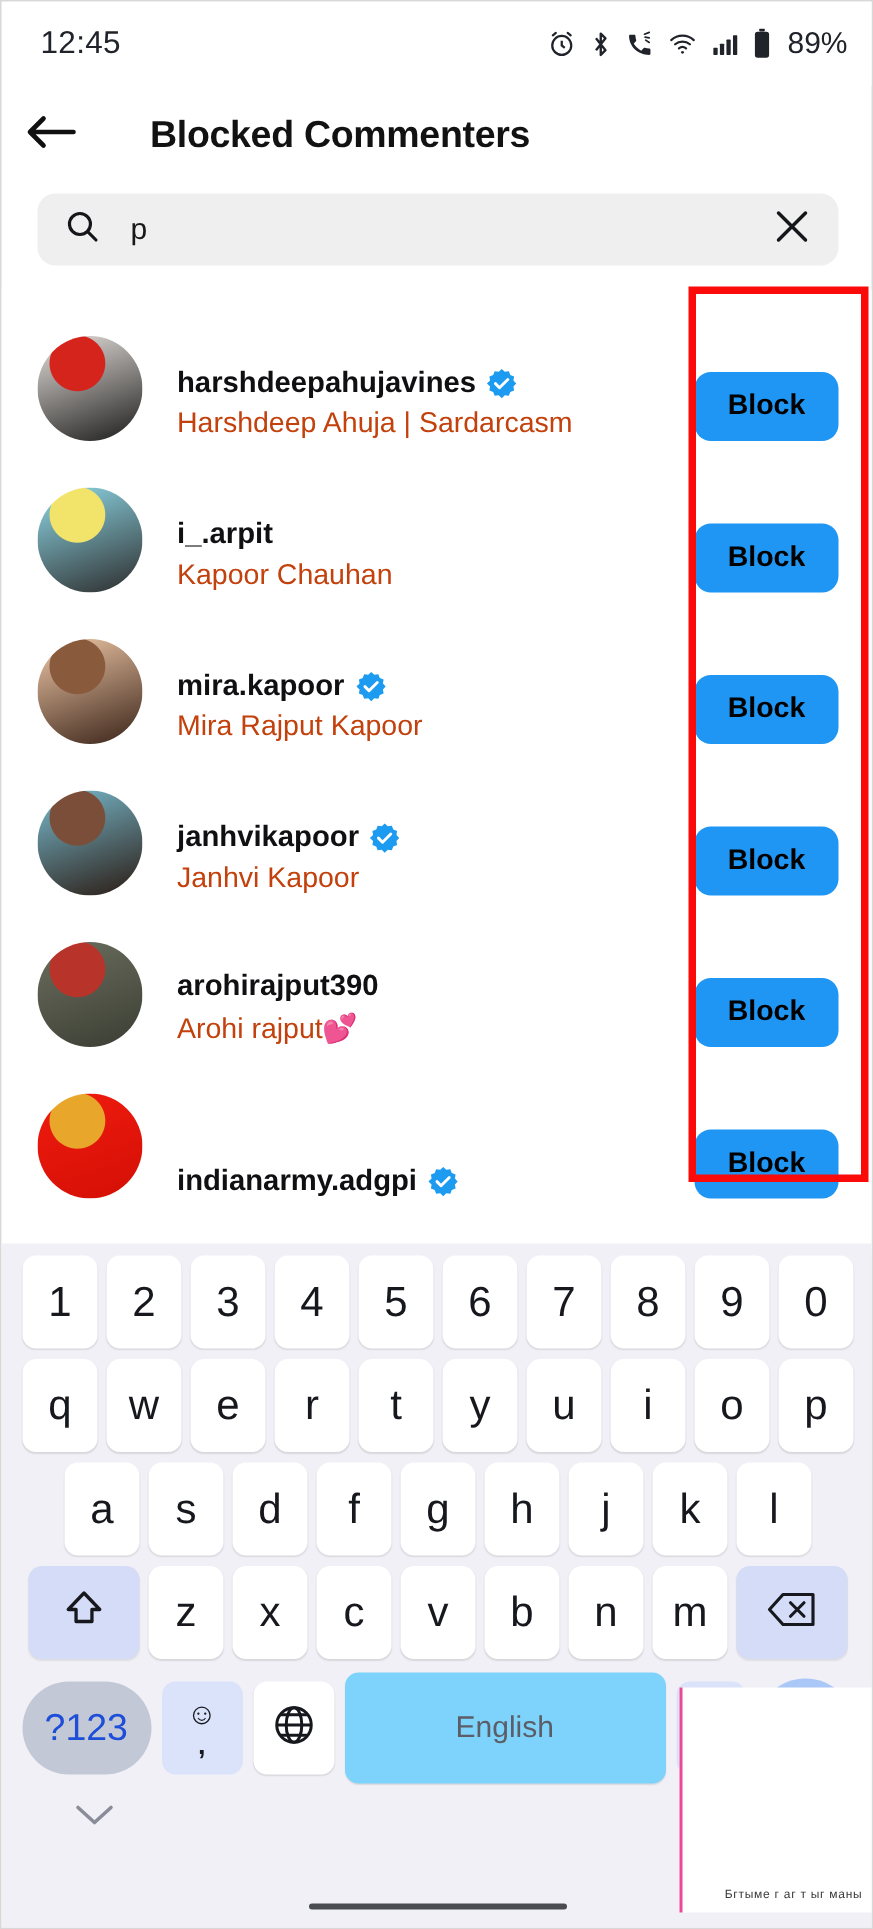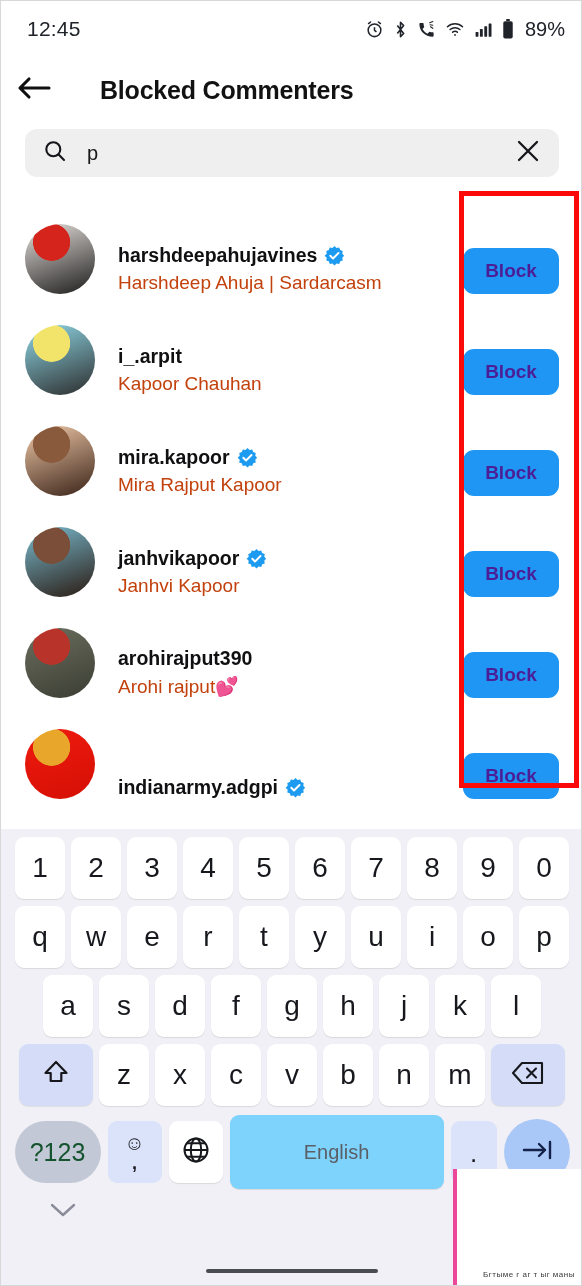--- a/index.html
+++ b/index.html
@@ -103,21 +103,21 @@
   }
   .fullname {
     font-size: 19px; color: #c2410c;
     margin-top: 5px;
     white-space: nowrap;
   }
   .verified-badge { display: flex; }
   .block-btn {
     width: 96px; height: 46px;
     background: #1f96f3;
-    color: #4c1d95;
+    color: #000000;
     border: none;
     border-radius: 11px;
     font-size: 19px; font-weight: bold;
     font-family: "Liberation Sans", sans-serif;
     cursor: pointer;
     flex: 0 0 96px;
     margin-left: auto;
   }
 
   
@@ -169,21 +169,21 @@
     box-shadow: 0 1px 1px rgba(0,0,0,0.08);
   }
   #row-bottom {
     gap: 7px; margin-top: 9px;
   }
   #key-symbols {
     width: 86px; height: 62px;
     background: #c3c8d6;
     border-radius: 31px;
     display: flex; align-items: center; justify-content: center;
-    font-size: 25px; color: #14532d; cursor: pointer;
+    font-size: 25px; color: #1d4ed8; cursor: pointer;
   }
   #key-emoji {
     width: 54px; height: 62px;
     background: #dbe3fa;
     border-radius: 9px;
     display: flex; flex-direction: column;
     align-items: center; justify-content: center;
     cursor: pointer; gap: 1px;
   }
   .emoji-glyph { font-size: 20px; line-height: 1; color:#16181d;}
@@ -230,24 +230,24 @@
     cursor: pointer;
   }
   #home-indicator {
     position: absolute; left: 50%; bottom: 14px;
     transform: translateX(-50%);
     width: 172px; height: 4px;
     background: #4a4c52;
     border-radius: 3px;
   }
   #overlay-artifact {
-    position: absolute; right: 0; bottom: 0;
-    width: 130px; height: 118px;
-    background: #ffffff;
-    border-left: 4px solid #ec4899;
+    position: absolute; right: 0; bottom: 12px;
+    width: 130px; height: 150px;
+    background: #ffffff;
+    border-left: 2px solid #ec4899;
   }
   #artifact-text {
     position: absolute; right: 8px; bottom: 8px;
     font-size: 8px; color: #3a3a3a;
     letter-spacing: .5px;
     white-space: nowrap;
   }
 </style>
 </head>
 <body>

